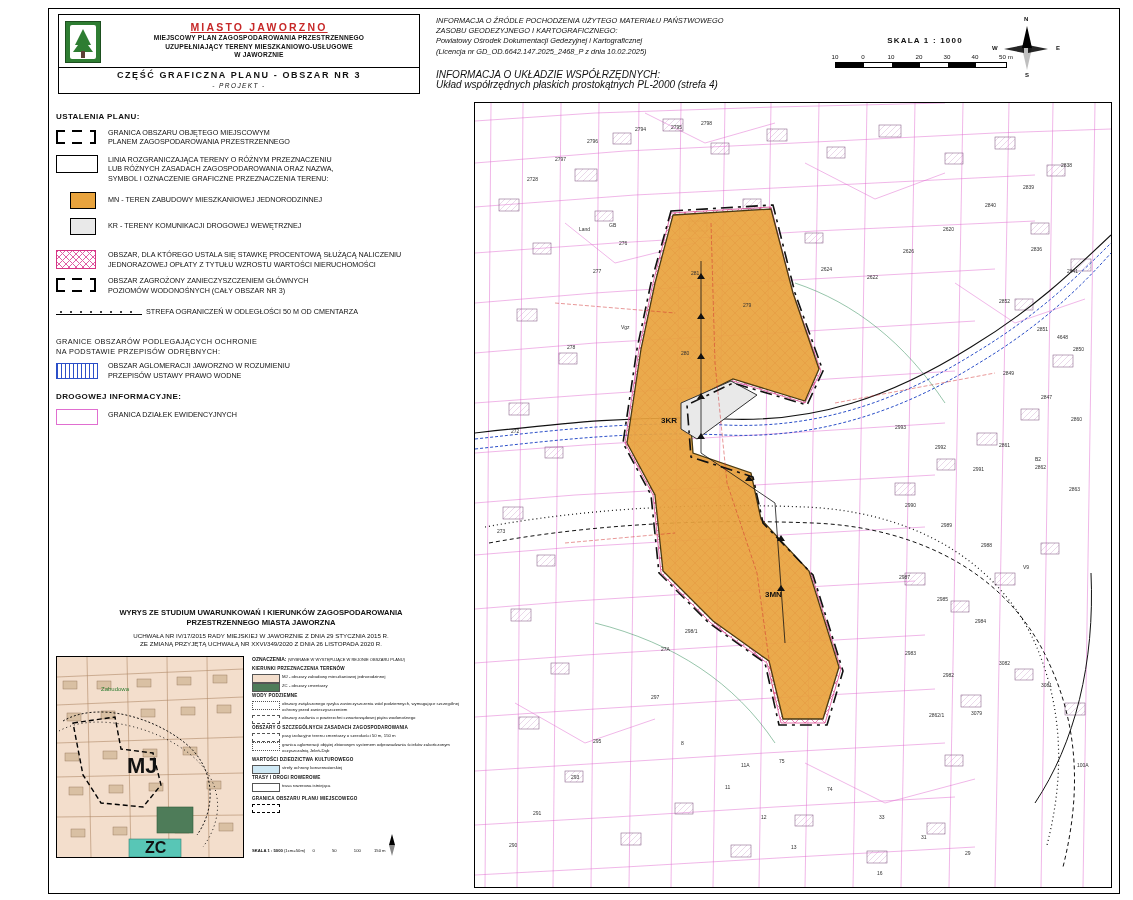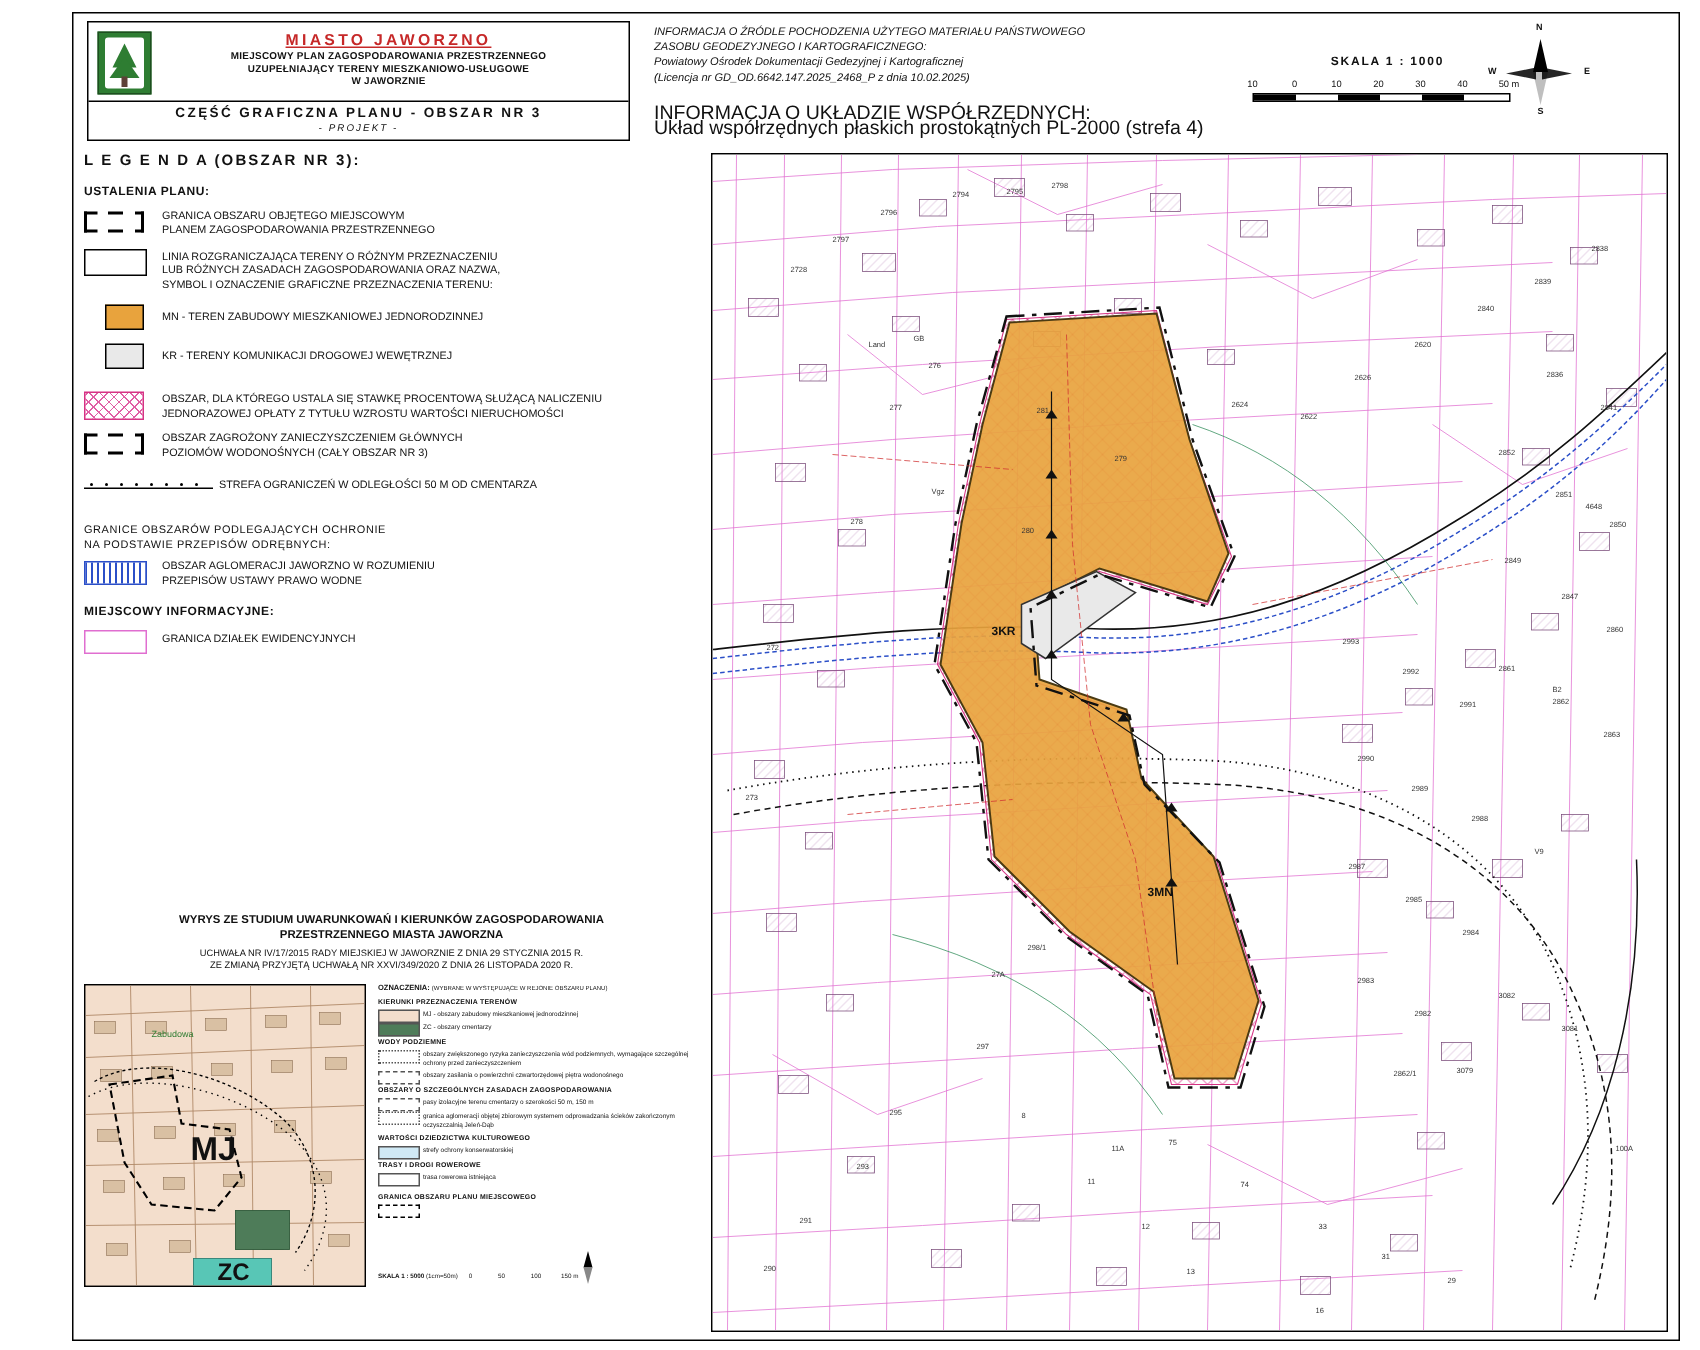--- a/index.html
+++ b/index.html
@@ -17,21 +17,21 @@
   .tree2{position:absolute;left:50%;top:13px;transform:translateX(-50%);width:0;height:0;border-left:10px solid transparent;border-right:10px solid transparent;border-bottom:14px solid #2e7d32;}
   .trunk{position:absolute;left:50%;top:26px;transform:translateX(-50%);width:4px;height:7px;background:#5d4037;}
   .t-l1{position:absolute;left:44px;right:4px;top:6px;text-align:center;font-size:10.5px;font-weight:bold;letter-spacing:2.2px;color:#c62828;text-decoration:underline;}
   .t-l2{position:absolute;left:44px;right:4px;top:19px;text-align:center;font-size:6.6px;font-weight:bold;letter-spacing:.2px;line-height:8.6px;}
   .t-sep{position:absolute;left:0;right:0;top:52px;border-top:1px solid #000;}
   .t-l3{position:absolute;left:0;right:0;top:55px;text-align:center;font-size:9px;font-weight:bold;letter-spacing:1.6px;}
   .t-l4{position:absolute;left:0;right:0;top:67px;text-align:center;font-size:6.5px;font-style:italic;letter-spacing:1.4px;}
 
   
   .srcinfo{position:absolute;left:436px;top:16px;width:380px;font-size:7.4px;font-style:italic;line-height:10.2px;}
-  .coordinfo{position:absolute;left:436px;top:70px;width:380px;font-size:13px;line-height:10.2px;}
+  .coordinfo{position:absolute;left:436px;top:70px;width:380px;font-size:10px;font-style:italic;line-height:10.2px;}
 
   .scalebox{position:absolute;left:830px;top:36px;width:190px;text-align:center;}
   .scale-title{font-size:8px;font-weight:bold;letter-spacing:1.2px;}
   .scale-bar{position:relative;margin-top:8px;height:18px;}
   .scale-bar .ticklabels{position:relative;height:8px;font-size:6.2px;}
   .scale-bar .ticklabels span{position:absolute;transform:translateX(-50%);}
   .sb{position:absolute;left:5px;top:9px;height:4px;width:170px;border:.6px solid #000;}
   .sb i{position:absolute;top:0;height:100%;background:#000;}
 
   .compass{position:absolute;left:1000px;top:22px;width:54px;height:54px;}
@@ -154,21 +154,20 @@
       <div class="csb"></div>
       <div class="cw"></div>
       <div class="ce"></div>
     <div class="clab n">N</div>
     <div class="clab s">S</div>
     <div class="clab w">W</div>
     <div class="clab e">E</div>
   </div>
 
   <div class="legend">
-    <div class="lg-title">L E G E N D A   (OBSZAR  NR  3):</div>
     <div class="lg-sub" style="margin-top:10px">USTALENIA PLANU:</div>
 
     <div class="lg-row">
       <div class="lg-sym">
         <div class="sym-dash-corner">
           <i style="left:0;top:2px;width:2px;height:14px"></i>
           <i style="left:0;top:2px;width:9px;height:2px"></i>
           <i style="left:0;top:14px;width:9px;height:2px"></i>
           <i style="left:16px;top:2px;width:10px;height:2px"></i>
           <i style="left:16px;top:14px;width:10px;height:2px"></i>
@@ -252,21 +251,21 @@
 NA PODSTAWIE PRZEPISÓW ODRĘBNYCH:</div>
 
     <div class="lg-row" style="margin-top:5px">
       <div class="lg-sym" style="padding-top:2px">
           <div class="sym-aglo"></div>
         </div>
       <div class="lg-txt" style="white-space:pre-line">OBSZAR AGLOMERACJI JAWORZNO W ROZUMIENIU
 PRZEPISÓW USTAWY PRAWO WODNE</div>
     </div>
 
-    <div class="lg-sub" style="margin-top:11px">MIEJSCOWY INFORMACYJNE:</div>
+    <div class="lg-sub" style="margin-top:11px">DROGOWEJ INFORMACYJNE:</div>
 
     <div class="lg-row" style="margin-top:6px">
       <div class="lg-sym" style="padding-top:2px">
           <div class="sym-parcel"></div>
         </div>
       <div class="lg-txt" style="padding-top:3px">GRANICA DZIAŁEK EWIDENCYJNYCH</div>
     </div>
   </div>
 
   <div class="studium">

